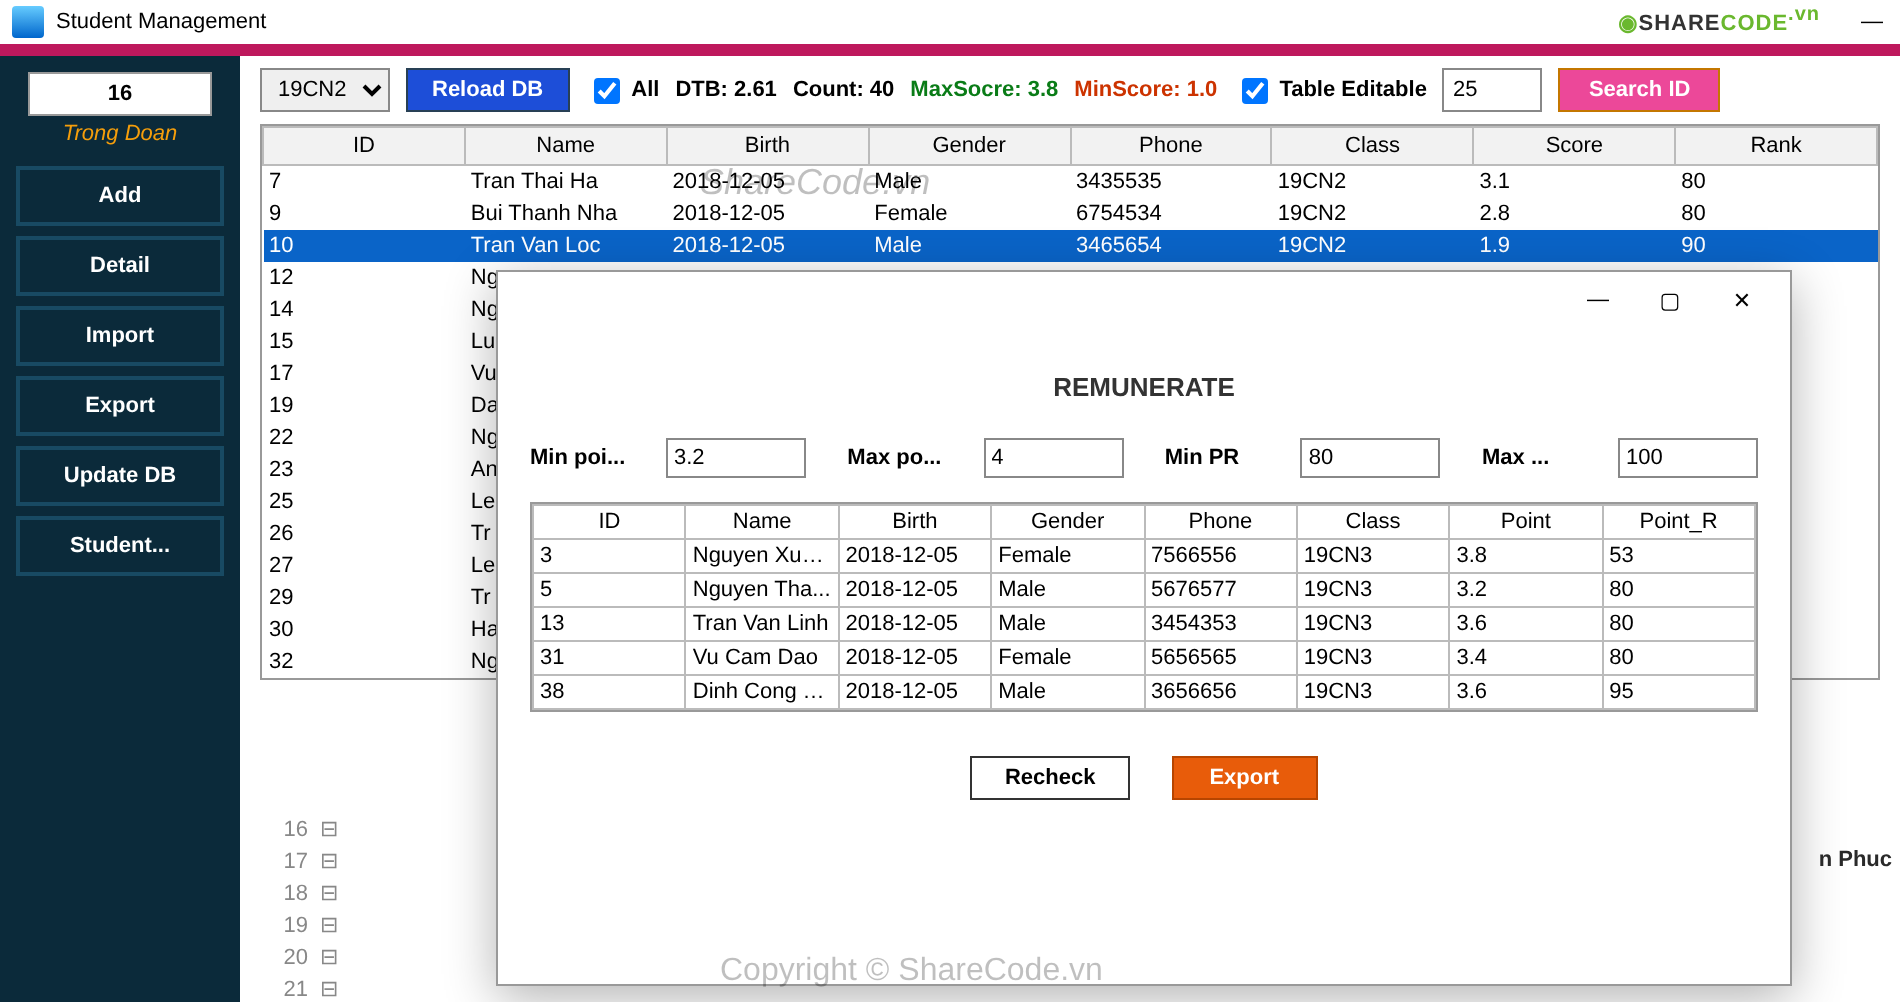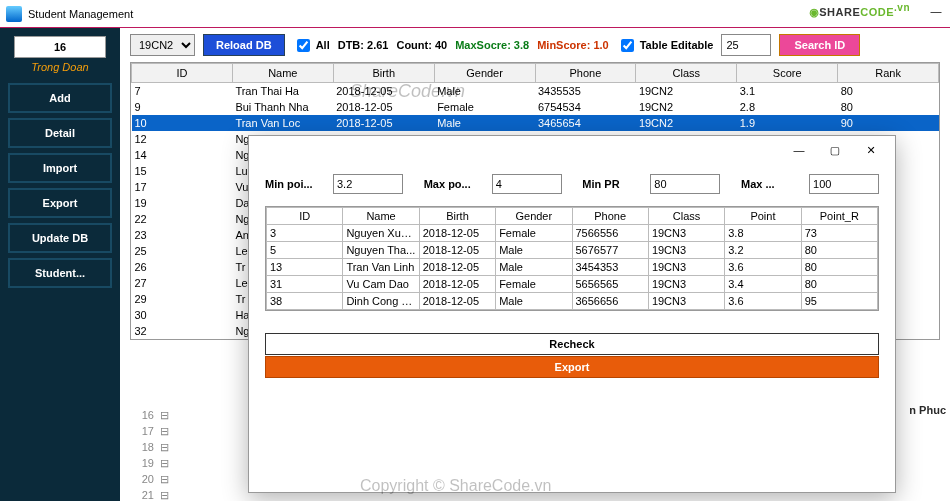--- a/index.html
+++ b/index.html
@@ -1,17 +1,17 @@
 <!DOCTYPE html>
 <html><head>
 <meta charset="utf-8">
 <style>
   * { box-sizing: border-box; font-family: Tahoma, Arial, sans-serif; font-size: 11px; }
   body { margin:0; background:#fff; width:950px; height:501px; overflow:hidden; position:relative; }
-  .titlebar { height:28px; background:#fff; border-bottom:1px solid #be185d; display:flex; align-items:center; padding:0 6px; }
+  .titlebar { height:28px; background:#fff; border-bottom:6px solid #be185d; display:flex; align-items:center; padding:0 6px; }
   .titlebar .java-icon { width:16px; height:16px; margin-right:6px; background:linear-gradient(#6cf,#06c); border-radius:2px; }
   .logo-share { position:absolute; right:40px; top:2px; font-size:15px; font-weight:700; letter-spacing:0.5px; }
   .logo-share .g{color:#6ab82e;} .logo-share .d{color:#333;} .logo-share .vn{color:#6ab82e; font-size:10px; vertical-align:top;}
   .winctrl-main { position:absolute; right:0; top:0; display:flex; }
   .winctrl-main div { width:28px; height:22px; display:flex; align-items:center; justify-content:center; }
   .main-wrap { display:flex; height:calc(100% - 28px); }
   .sidebar { width:120px; background:#0b2a3a; padding:8px 8px; }
   .sidebar .count-box { background:#fff; color:#000; text-align:center; font-weight:700; padding:4px 0; margin:0 6px; border:1px solid #999; }
   .sidebar .subtitle { color:#f59e0b; text-align:center; font-style:italic; margin:3px 0 10px; }
   .sidebar button { display:block; width:100%; margin:5px 0; padding:7px 0; background:#0b2a3a; color:#fff; border:2px solid #184a63; font-weight:700; cursor:pointer; }
@@ -38,24 +38,24 @@
   .dlg-title .sp{flex:1;}
   .dlg-title .wbtn{ width:36px; height:24px; display:flex; align-items:center; justify-content:center;}
   .dlg-body { padding:10px 16px; }
   .dlg-heading { text-align:center; font-weight:700; font-size:13px; color:#333; margin:12px 0 18px;}
   .param-row { display:flex; align-items:center; gap:8px; margin-bottom:12px; }
   .param-row .plabel{ font-weight:700; width:60px; white-space:nowrap; overflow:hidden; text-overflow:ellipsis;}
   .param-row input{ width:70px; border:1px solid #888; padding:2px 3px; height:20px;}
   .dlg-grid { border:1px solid #999; }
   .dlg-grid table{ border-collapse:collapse; width:100%; table-layout:fixed;}
   .dlg-grid th, .dlg-grid td{ border:1px solid #bbb; padding:2px 3px; font-weight:400; white-space:nowrap; overflow:hidden; text-overflow:ellipsis;}
-  .dlg-btns { display:flex; justify-content:center; gap:1px; margin-top:22px;flex-direction:column;}
+  .dlg-btns { display:flex; justify-content:center; gap:21px; margin-top:22px;}
   .btn-recheck{ background:#fff; border:1px solid #333; padding:4px 16px; font-weight:700; cursor:pointer;}
   .btn-export{ background:#e85c0a; color:#fff; border:1px solid #b74500; padding:4px 18px; font-weight:700; cursor:pointer;}
-  .status-text { position:absolute; right:4px; top:376px; font-weight:700; color:#2a2a2a; }
+  .status-text { position:absolute; right:4px; top:396px; font-weight:700; color:#2a2a2a; }
 </style>
 </head>
 <body>
 
 <div class="titlebar">
   <span class="java-icon"></span>
   <span>Student Management</span>
 </div>
 <div class="logo-share">
   <span class="g">◉</span><span class="d">SHARE</span><span class="g">CODE</span><span class="vn">.vn</span>
@@ -311,20 +311,21 @@
 
 <div class="dialog">
   <div class="dlg-title">
     <span class="java-icon"></span>
     <span class="sp"></span>
     <div class="wbtn">—</div>
     <div class="wbtn">▢</div>
     <div class="wbtn">✕</div>
   </div>
   <div class="dlg-body">
+    <div class="dlg-heading">REMUNERATE</div>
     <div class="param-row">
       <span class="plabel">Min poi...</span>
       <input value="3.2" style="">
       <span style="flex:1"></span>
       <span class="plabel">Max po...</span>
       <input value="4" style="">
       <span style="flex:1"></span>
       <span class="plabel">Min PR</span>
       <input value="80" style="">
       <span style="flex:1"></span>
@@ -347,21 +348,21 @@
           </thead>
           <tbody id="dtbody">
             <tr>
               <td>3</td>
               <td>Nguyen Xua...</td>
               <td>2018-12-05</td>
               <td>Female</td>
               <td>7566556</td>
               <td>19CN3</td>
               <td>3.8</td>
-              <td>73</td>
+              <td>53</td>
             </tr>
             <tr>
               <td>5</td>
               <td>Nguyen Tha...</td>
               <td>2018-12-05</td>
               <td>Male</td>
               <td>5676577</td>
               <td>19CN3</td>
               <td>3.2</td>
               <td>80</td>

